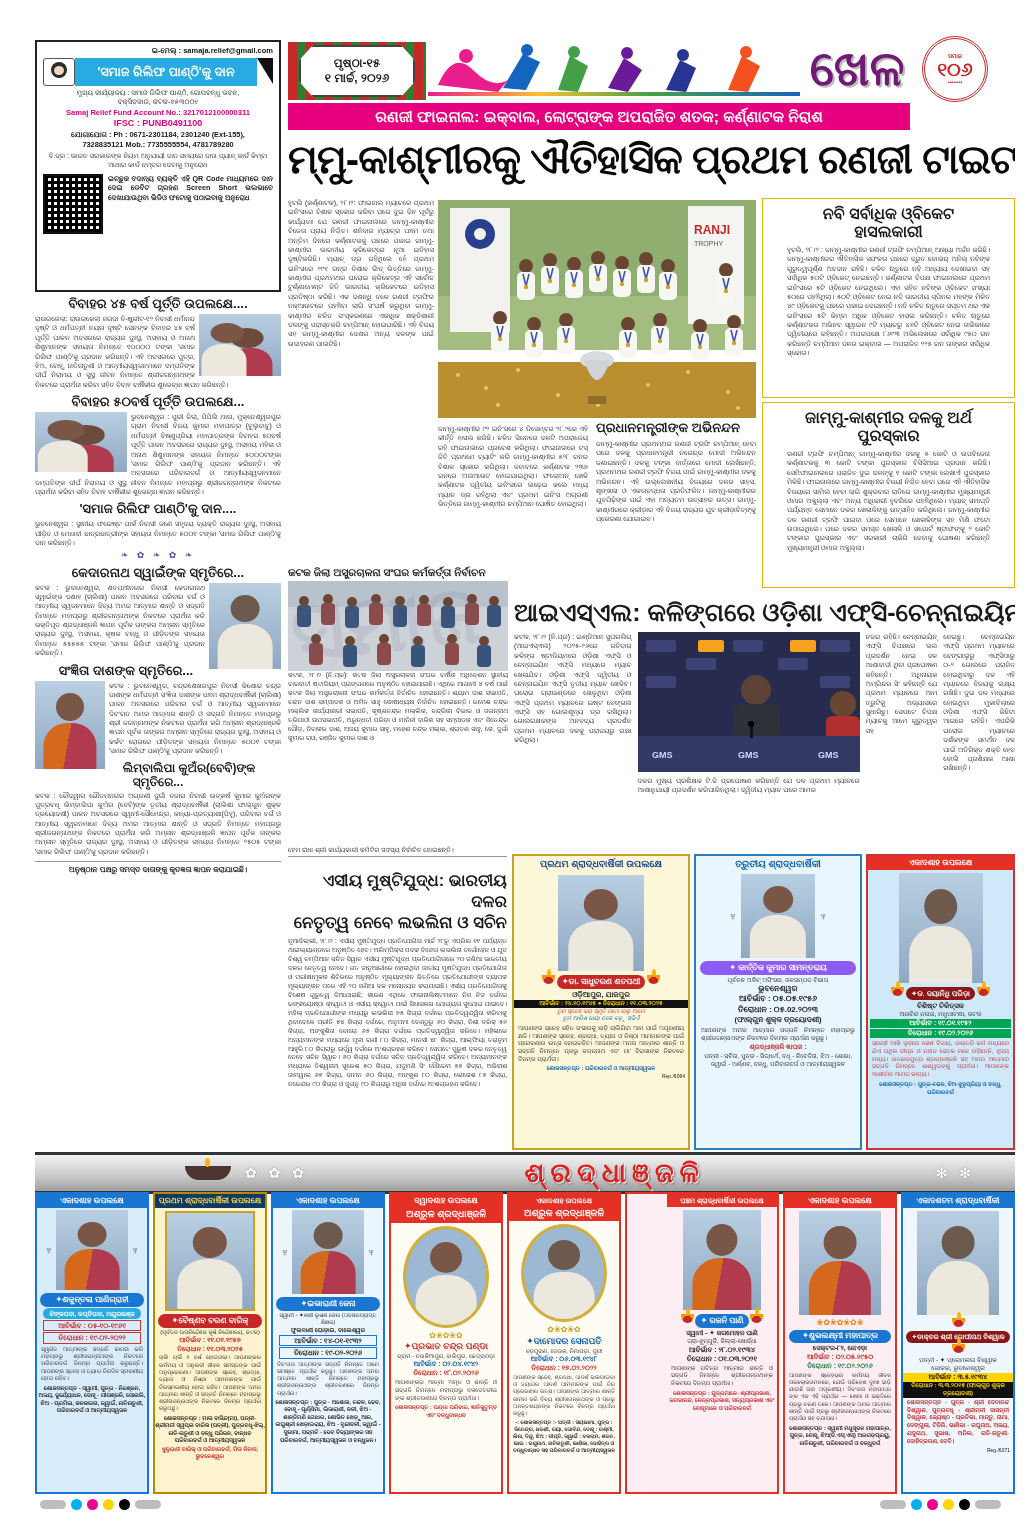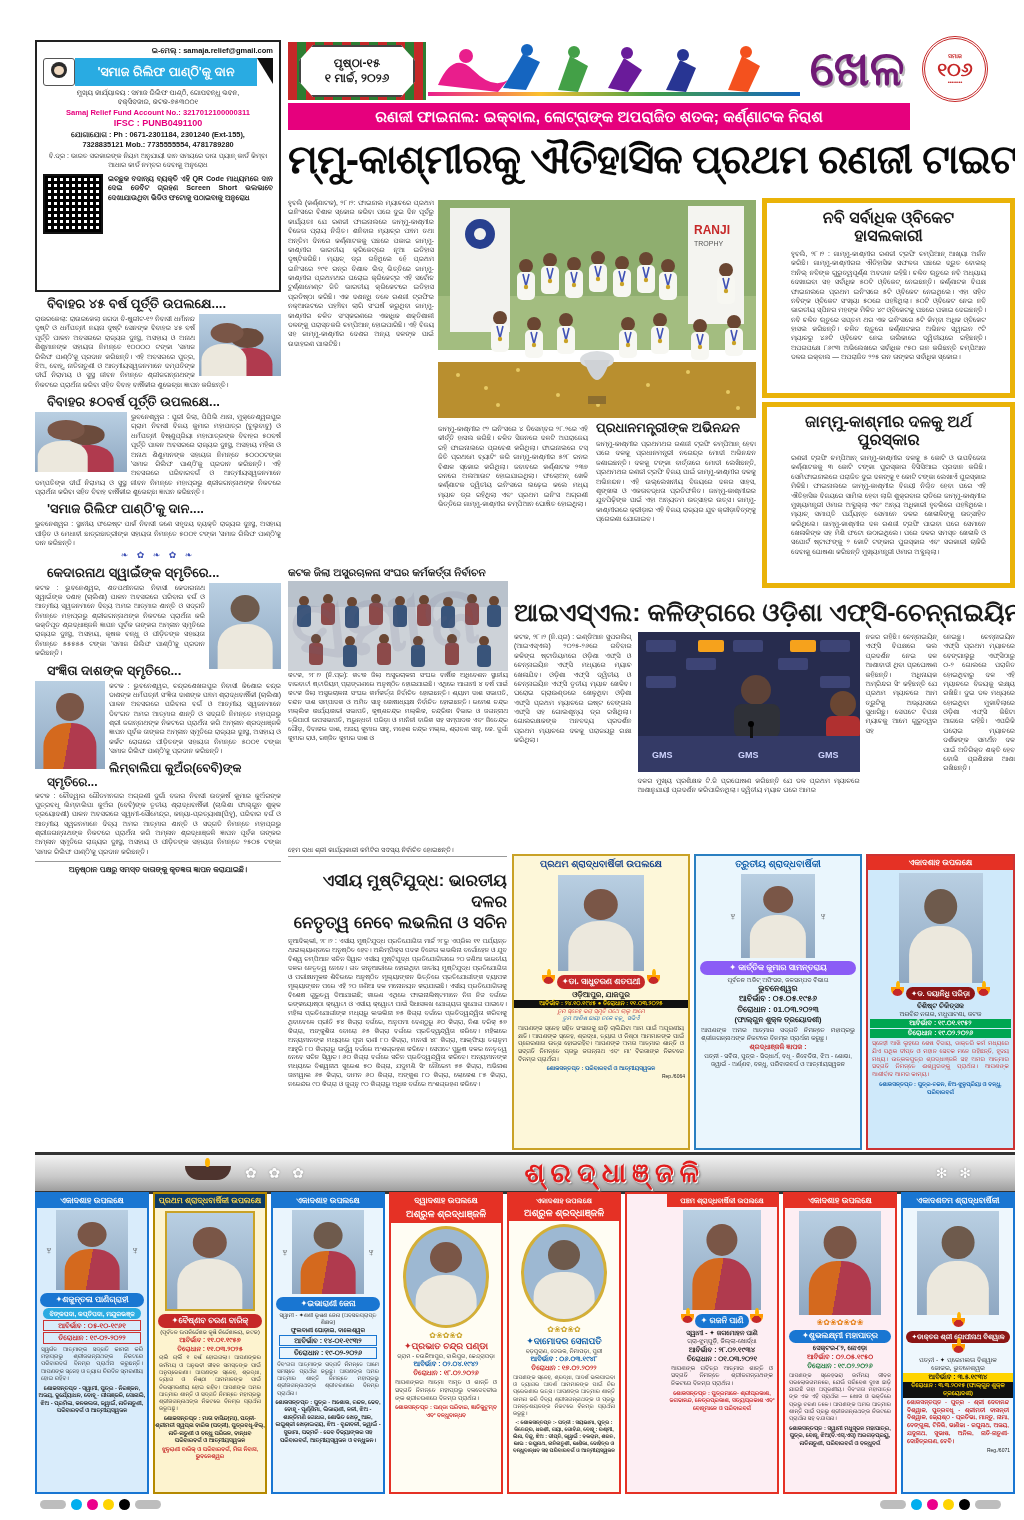--- a/index.html
+++ b/index.html
@@ -35,21 +35,21 @@
   #logo106 .n{font-size:19px;font-weight:900;line-height:1;}
   #kicker{left:288px;top:103px;width:622px;height:27px;background:#e6007d;color:#fff;font-weight:bold;font-size:15.5px;display:flex;align-items:center;justify-content:center;white-space:nowrap;overflow:hidden;}
   #headline{left:288px;top:131px;width:727px;height:58px;font-size:40px;font-weight:900;color:#090909;display:flex;align-items:center;justify-content:center;white-space:nowrap;overflow:hidden;letter-spacing:-1px;}
   
   .bodytxt{font-size:6.8px;line-height:1.38;color:#222;}
   #col1{left:288px;top:198px;width:146px;height:392px;overflow:hidden;}
   #teamphoto{left:438px;top:200px;width:318px;height:218px;overflow:hidden;}
   #col2{left:438px;top:424px;width:150px;height:166px;overflow:hidden;}
   #pmcol{left:596px;top:420px;width:160px;height:170px;overflow:hidden;}
   #pmcol h3{margin:0 0 3px;font-size:13px;font-weight:900;}
-  .boxart{border:5px solid #eab308;box-sizing:border-box;padding:6px 24px;background:#fff;}
+  .boxart{border:1px solid #eab308;box-sizing:border-box;padding:6px 24px;background:#fff;}
   #nabibox{left:762px;top:198px;width:253px;height:200px;}
   #awardbox{left:762px;top:402px;width:253px;height:186px;}
   .boxart h2{margin:0 0 4px;font-size:16px;font-weight:900;text-align:center;}
   
   #cuttack{left:288px;top:566px;width:220px;height:250px;overflow:hidden;}
   #cuttack h3{margin:0 0 2px;font-size:10.5px;font-weight:900;white-space:nowrap;overflow:hidden;}
   #cuttack .gphoto{width:220px;height:90px;}
   #isl{left:514px;top:598px;width:501px;height:250px;overflow:hidden;}
   #isl h2{margin:0 0 4px;font-size:25px;font-weight:900;white-space:nowrap;overflow:hidden;}
   #isl .row{display:flex;gap:6px;}
@@ -99,21 +99,21 @@
   .ybar{background:#ffd400;color:#111;font-weight:bold;display:block;margin-top:1px;}
   .kbar{background:#111;color:#ffd400;font-weight:bold;display:block;}
   .gbar{background:#00a651;color:#fff;font-weight:bold;display:block;margin:1px 2px;}
   .redtx{color:#c62828;} .blutx{color:#0d5ca8;} .grntx{color:#1b7a3a;}
   
   .regdots{display:flex;gap:5px;align-items:center;}
   .regdots i{width:11px;height:11px;border-radius:50%;display:inline-block;}
   .regdots .pill{width:26px;height:9px;border-radius:5px;background:#bdbdbd;}
   #rd1{left:40px;top:1499px;} #rd2{left:880px;top:1499px;}
   .artL{margin-bottom:5px;}
-  .artL h3{margin:0 12px 2px;font-size:13px;font-weight:900;}
+  .artL h3{margin:0 12px 2px;font-size:13px;font-weight:900;text-align:center;}
   .flourish{text-align:center;color:#3f51b5;font-size:9px;letter-spacing:3px;margin:2px 0;}
   .fl-r{float:right;margin:0 0 2px 4px;} .fl-l{float:left;margin:0 4px 2px 0;}
   #leftcol{left:35px;top:296px;width:246px;height:852px;overflow:hidden;}
   #leftfoot{font-weight:bold;font-size:7.6px;text-align:center;border-top:1px solid #999;padding-top:3px;}
 </style>
 </head>
 <body>
 
 <div id="page">
 
@@ -355,21 +355,21 @@
     <div class="oh">ତ୍ରୁତୀୟ ଶ୍ରାଦ୍ଧବାର୍ଷିକୀ</div>
     <div style="display:flex;justify-content:center;align-items:center;gap:4px;">
       <span class="trid">♆</span>
       <div class="pic" style="width:74px;height:84px;margin:2px 0;"></div>
       <span class="trid">♆</span>
     </div>
     <div class="npill" style="background:#8b5cf6;display:block;margin:1px 4px;">✦ କାର୍ତ୍ତିକ କୁମାର ସାମନ୍ତରାୟ</div>
     <div style="font-size:6.2px;">ପୂର୍ବତନ ଅଡିଟ୍ ଅଫିସର, ଜଳସମ୍ପଦ ବିଭାଗ</div>
     <div style="font-size:8px;font-weight:bold;">ଭୁବନେଶ୍ୱର</div>
     <div class="dts" style="font-size:8px;">ଆବିର୍ଭାବ : ୦୫.୦୫.୧୯୫୬</div>
-    <div class="dts" style="font-size:8px;">ତିରୋଧାନ : 01.୦୩.୨୦୨୩</div>
+    <div class="dts" style="font-size:8px;">ତିରୋଧାନ : ୦୫.02.୨୦୨୩</div>
     <div class="dts" style="font-size:7.5px;">(ଫାଲ୍‌ଗୁନ ଶୁକ୍ଳ ତ୍ରୟୋଦଶୀ)</div>
     <div class="jt" style="padding:1px 5px;font-size:6.3px;">ଆପଣଙ୍କ ଅମର ଆତ୍ମାର ସଦ୍‌ଗତି ନିମନ୍ତେ ମହାପ୍ରଭୁ ଶ୍ରୀଜଗନ୍ନାଥଙ୍କ ନିକଟରେ ବିନମ୍ର ପ୍ରାର୍ଥନା କରୁଛୁ।</div>
     <div class="redtx" style="font-weight:bold;font-size:6.8px;">ଶ୍ରଦ୍ଧାଞ୍ଜଳି ଜ୍ଞାପକ :</div>
     <div style="font-size:6.2px;padding:0 4px;">ପତ୍ନୀ - ସବିତା, ପୁତ୍ର - ସିଦ୍ଧାର୍ଥ, ବଧୂ - ନିବେଦିତା, ଝିଅ - ଶୋଭା, ଜ୍ୱାଇଁ - ଅର୍ଣ୍ଣବ, ବନ୍ଧୁ, ପରିବାରବର୍ଗ ଓ ଆତ୍ମୀୟସ୍ୱଜନ</div>
   </div>
 
   <div id="obitC" class="abs obit">
     <div class="oh">ଏକାଦଶାହ ଉପଲକ୍ଷେ</div>
     <div class="pic grey" style="width:84px;height:110px;"></div>
     <div><span class="diya"></span>

